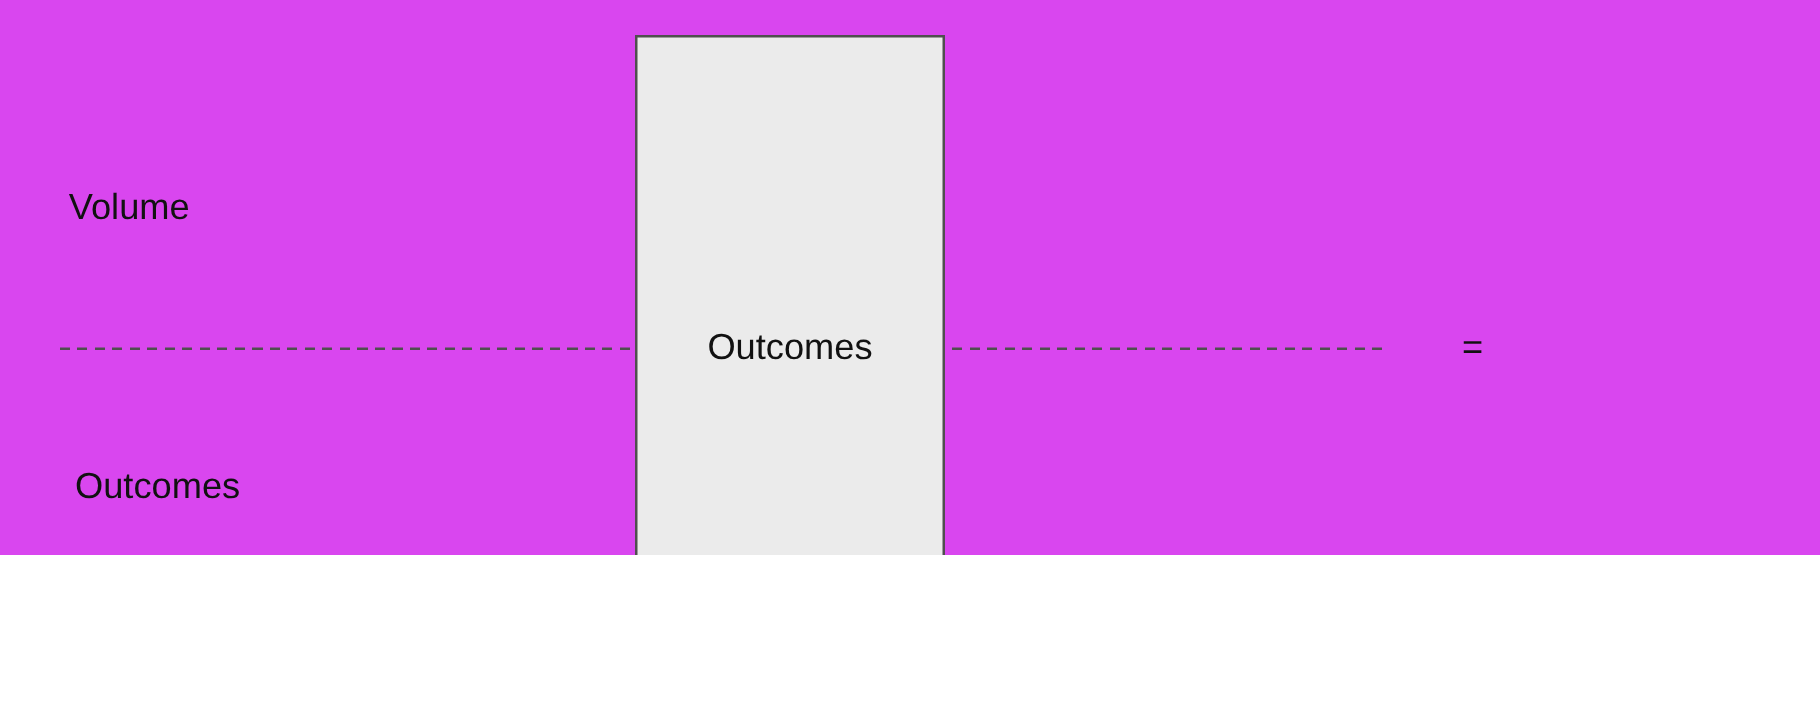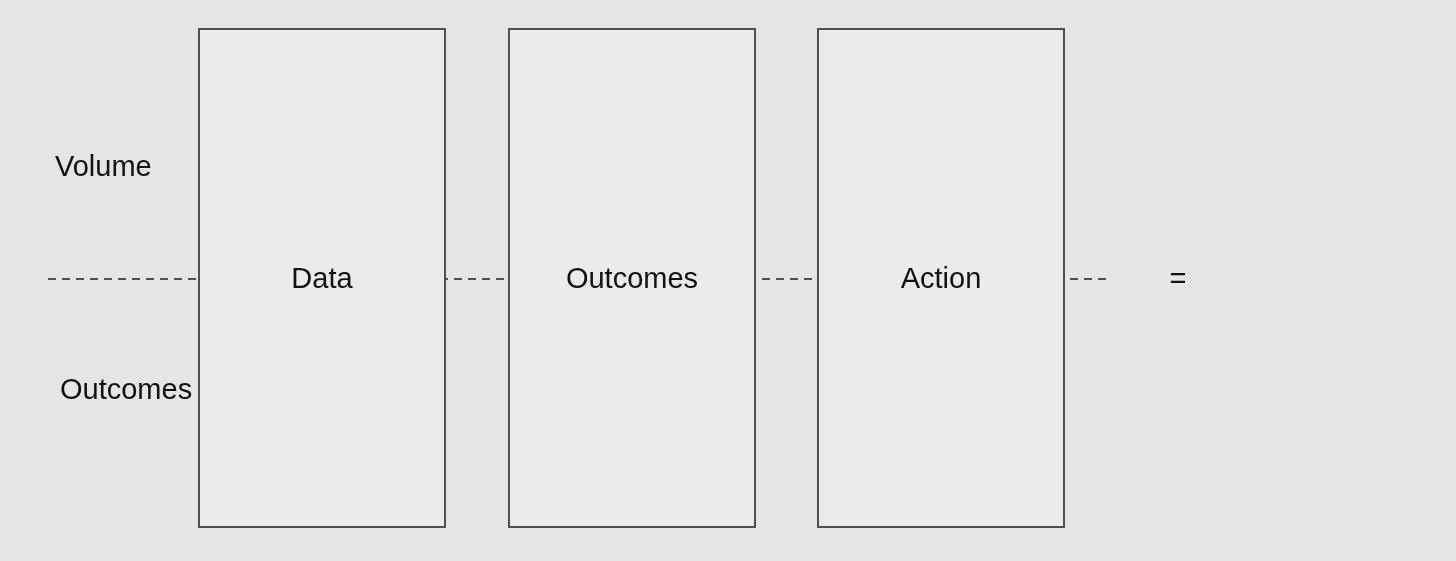--- a/index.html
+++ b/index.html
@@ -3,22 +3,22 @@
 <meta charset="utf-8">
 <style>
   html, body {
     margin: 0;
     padding: 0;
     background: #ffffff;
   }
   .canvas {
     position: relative;
     width: 1456px;
-    height: 561px;
-    background: #e5e5e5;
+    height: 444px;
+    background: #d946ef;
     font-family: "Liberation Sans", sans-serif;
     color: #111111;
     overflow: hidden;
   }
   .dashed-line {
     position: absolute;
     left: 48px;
     top: 278px;
     width: 1062px;
     height: 2px;
@@ -84,28 +84,22 @@
 <body>
 
 <div class="canvas">
 
   <div class="dashed-line"></div>
 
   <div class="side-label volume-label">Volume</div>
 
   <div class="side-label quality-label">Outcomes</div>
 
-  <div class="stage-box box-1">
-    <span class="stage-label">Data</span>
-  </div>
 
   <div class="stage-box box-2">
     <span class="stage-label">Outcomes</span>
   </div>
 
-  <div class="stage-box box-3">
-    <span class="stage-label">Action</span>
-  </div>
 
   <div class="equals-sign">=</div>
 
 
 </div>
 
 </body></html>

